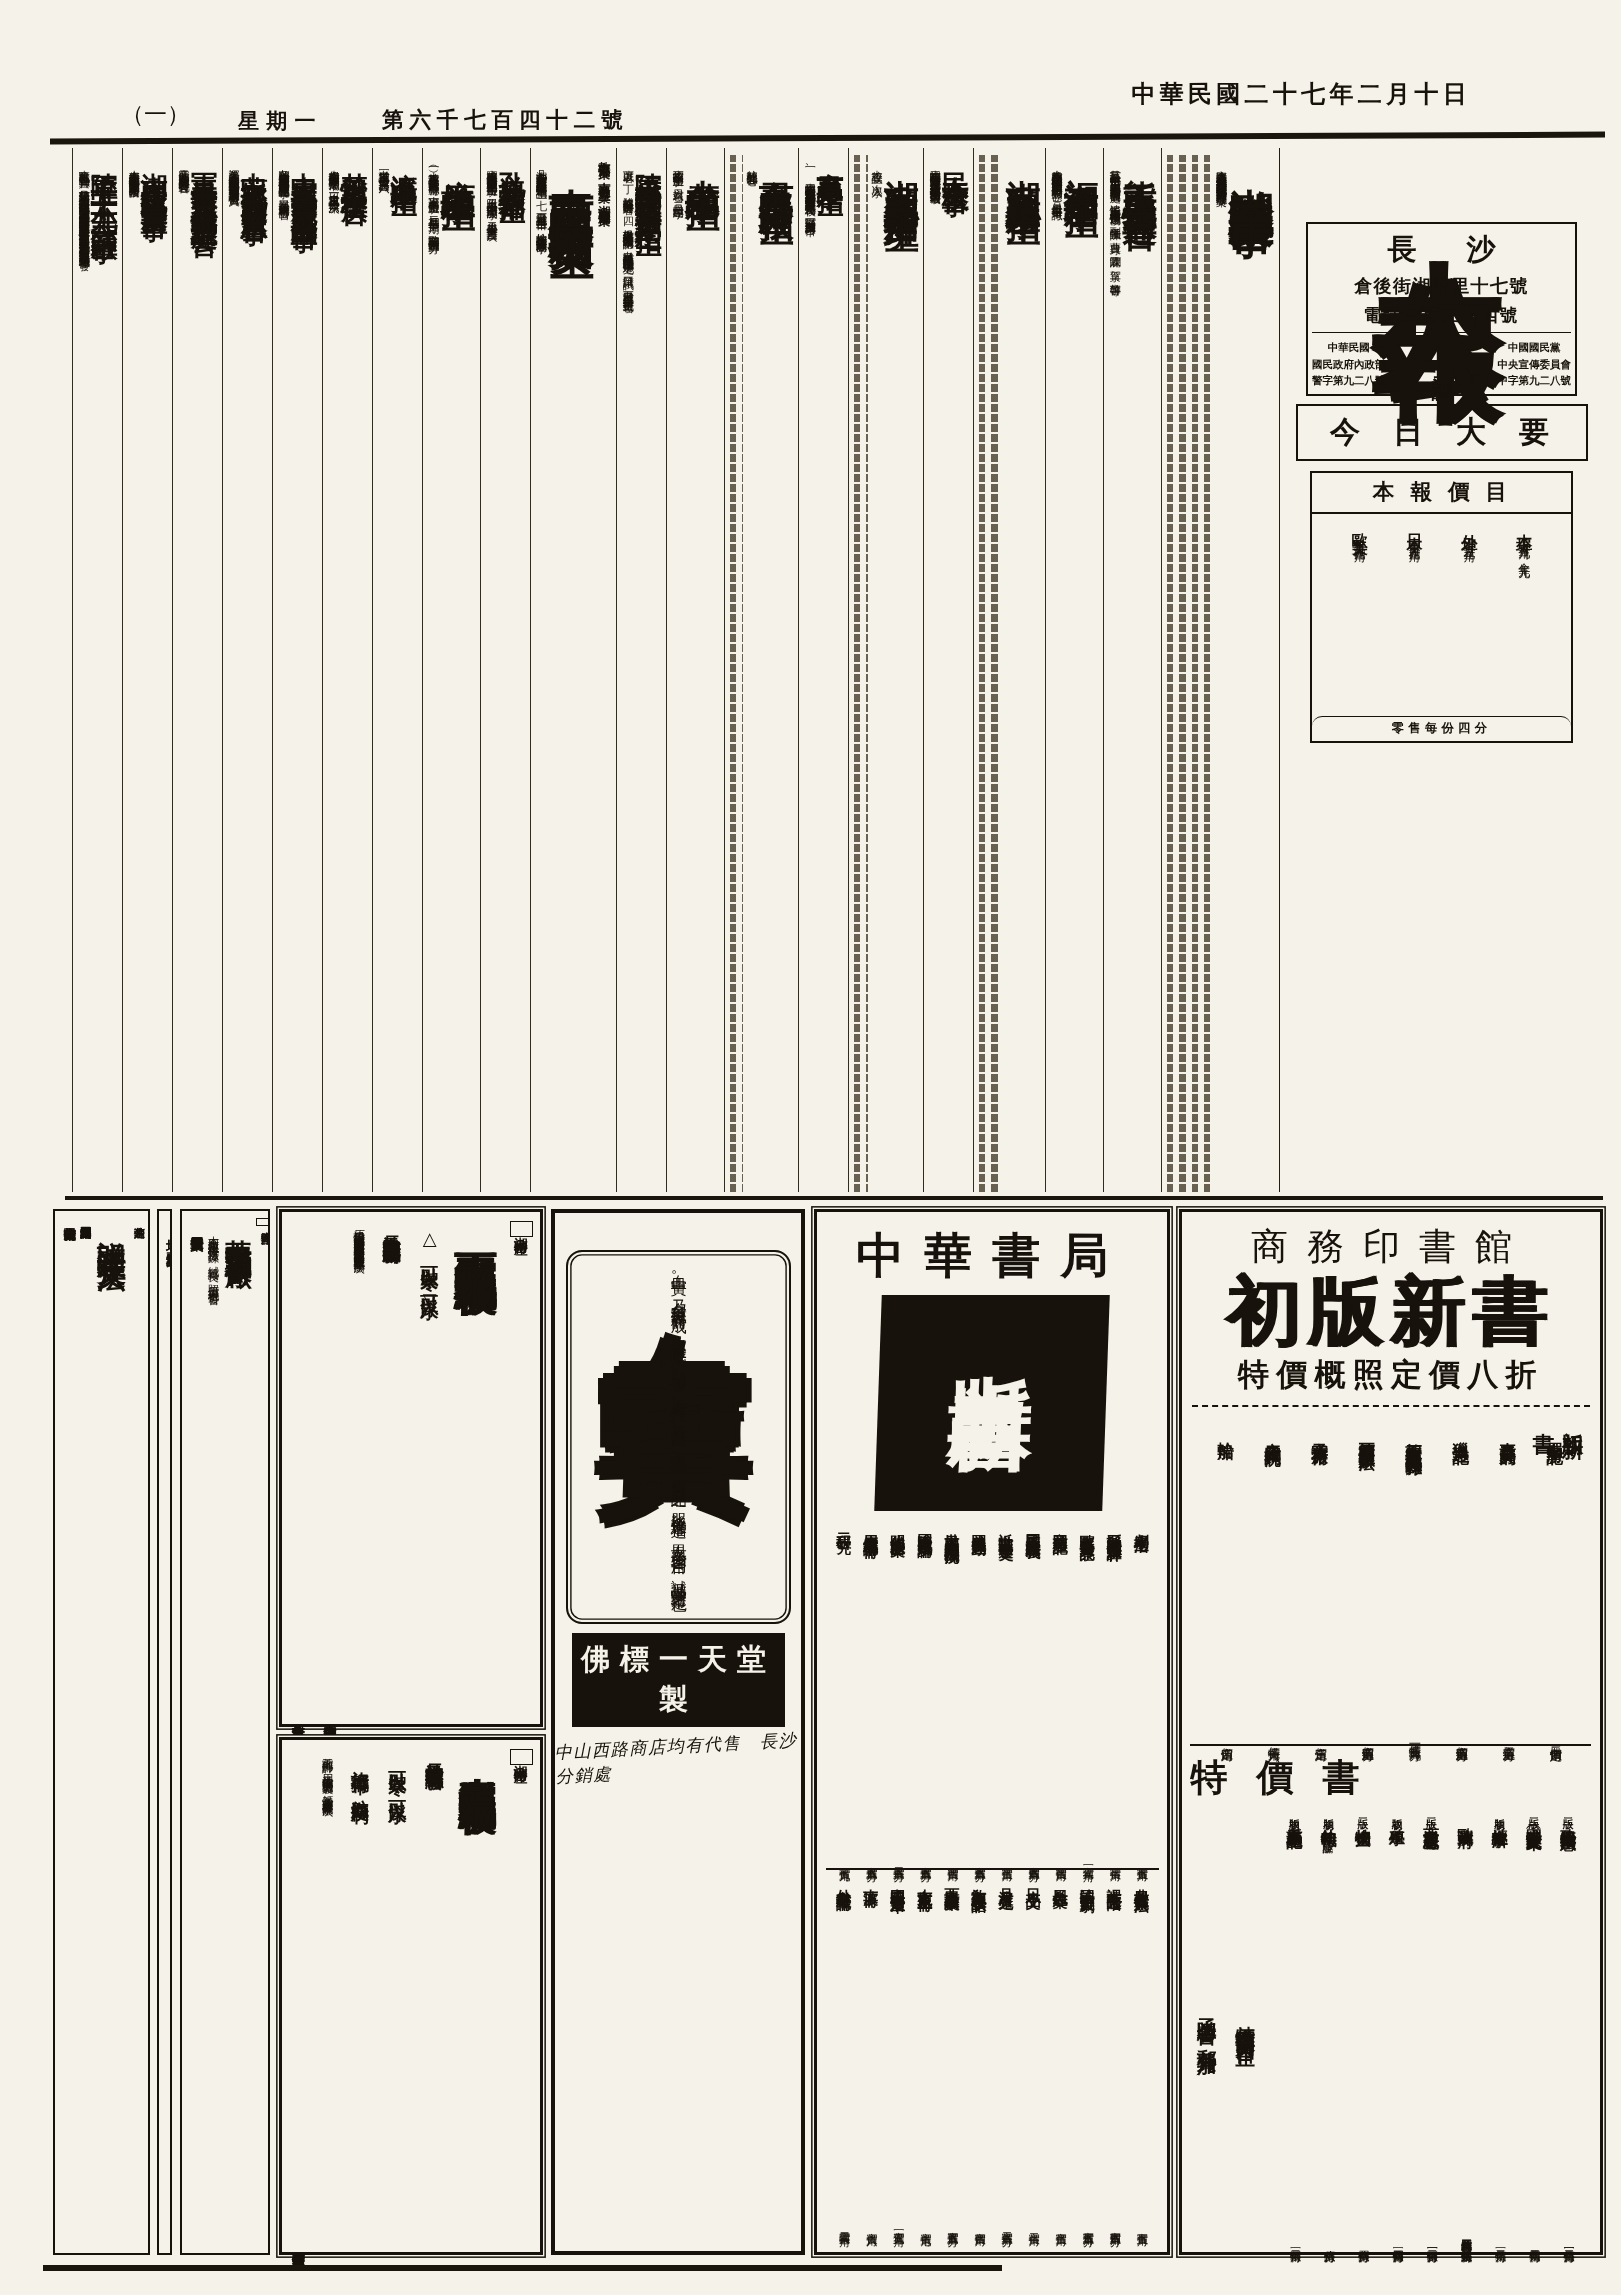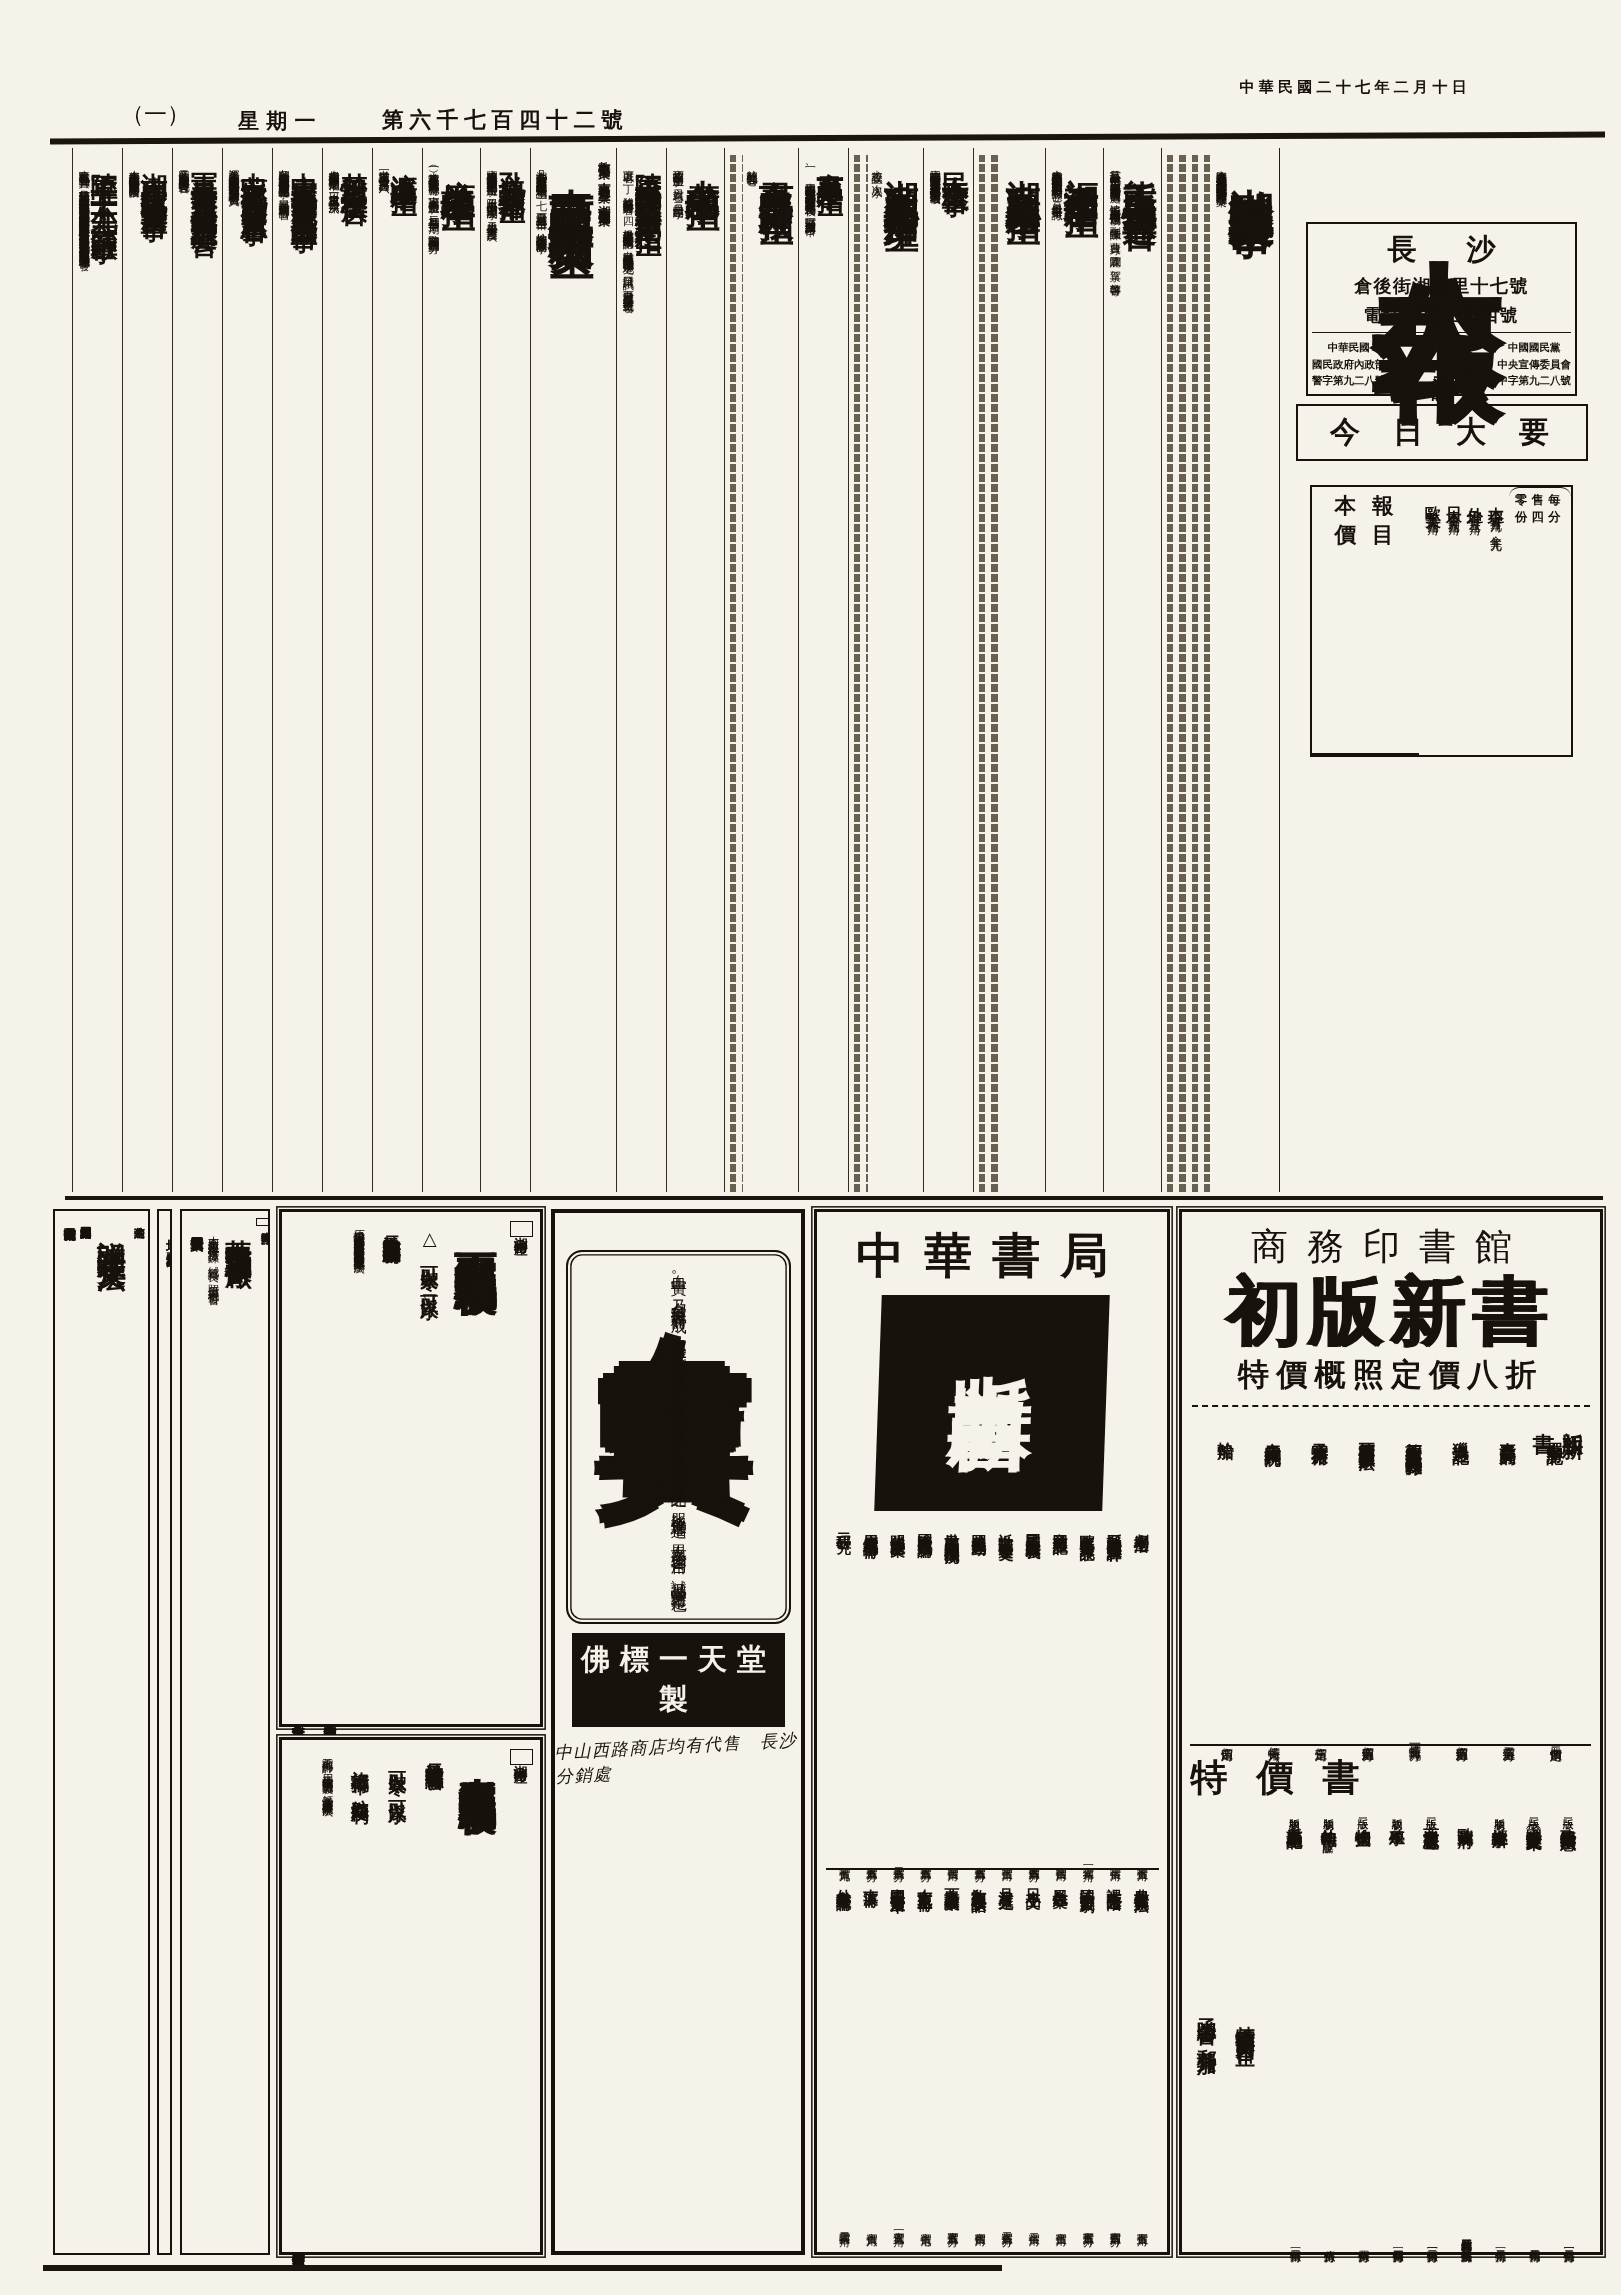--- a/index.html
+++ b/index.html
@@ -3,40 +3,40 @@
 <meta charset="utf-8">
 <style>
   html,body{margin:0;padding:0;background:#d8d4c8;}
   .page{position:relative;width:1622px;height:2295px;background:#f5f2e9;color:#17130c;
         font-family:"DejaVu Serif","Liberation Serif",serif;overflow:hidden;}
   .abs{position:absolute;}
   .rule{position:absolute;background:#1a150d;}
   .vert{writing-mode:vertical-rl;text-orientation:upright;}
 
   
-  .dateline{top:78px;right:151px;font-size:15px;letter-spacing:4.3px;font-weight:bold;}
+  .dateline{top:78px;right:151px;font-size:24px;letter-spacing:4.3px;font-weight:bold;}
   .pageno{top:99px;left:121px;font-size:23px;}
   .weekday{top:107px;left:238px;font-size:21px;letter-spacing:7.2px;font-weight:bold;}
   .issue{top:105px;left:382px;font-size:21.6px;letter-spacing:5.8px;font-weight:bold;}
 
   
   .upper{top:148px;left:72px;right:19px;height:1044px;display:flex;flex-direction:row-reverse;}
   .mast{flex:0 0 323px;display:flex;flex-direction:column;align-items:center;border-left:1.4px solid #241e12;}
   .mast-title{font-size:131px;font-weight:bold;letter-spacing:19px;line-height:1;margin-top:4.3px;
               text-shadow:2.2px 0 0 #17130c,-2.2px 0 0 #17130c,0 2.2px 0 #17130c;}
   .csbox{width:259px;border:2.9px solid #17130c;margin-top:13px;padding:5.8px 4.3px;text-align:center;}
   .csbox .city{font-size:29px;font-weight:bold;letter-spacing:50px;padding-left:50px;}
   .csbox .addr{font-size:18px;font-weight:bold;margin-top:4.3px;letter-spacing:1.4px;}
   .csbox .phone{font-size:17.3px;font-weight:bold;margin-top:4.3px;border-bottom:1.4px solid #17130c;padding-bottom:5.8px;letter-spacing:2.2px;}
   .regrow{display:flex;flex-direction:row-reverse;justify-content:space-between;align-items:center;margin-top:5.8px;}
   .regcol{font-size:10.5px;line-height:1.55;font-weight:bold;}
   .reglabel{font-size:19.5px;font-weight:bold;letter-spacing:2.9px;}
   .digest{width:259px;border:2.9px solid #17130c;margin-top:8.6px;padding:5.8px 0;text-align:center;
           font-size:30px;font-weight:bold;letter-spacing:33px;padding-left:29px;}
-  .pricebox{width:259px;border:2.9px solid #17130c;margin-top:24px;height:268px;display:flex;flex-direction:row;}
+  .pricebox{width:259px;border:2.9px solid #17130c;margin-top:10px;height:268px;display:flex;flex-direction:column;}
   .pricebox .pb-title{font-size:21.6px;font-weight:bold;text-align:center;letter-spacing:16px;border-bottom:2.2px solid #17130c;padding:4.3px 0 5.8px 13px;}
   .pb-rows{flex:1;display:flex;flex-direction:row-reverse;justify-content:space-evenly;padding:7.2px 2.9px;}
   .pb-row{height:100%;display:flex;flex-direction:column;align-items:center;}
   .pb-region{font-size:16px;font-weight:bold;letter-spacing:2.9px;}
   .pb-lines{font-size:12px;margin-top:7.2px;letter-spacing:1.4px;}
   .pb-note{font-size:12.3px;font-weight:bold;text-align:center;border-top:1.4px solid #17130c;padding:3.6px 0;letter-spacing:4.3px;border-radius:10px;}
 
   .articles{flex:1;min-width:0;display:flex;flex-direction:row-reverse;justify-content:space-between;overflow:hidden;}
   .article{height:100%;border-left:1.2px solid #332b1c;padding:2.9px 3.6px 2.9px 4.3px;display:flex;flex-direction:row-reverse;min-width:0;overflow:hidden;}
   .art-flow{height:100%;display:flex;flex-direction:row-reverse;}

